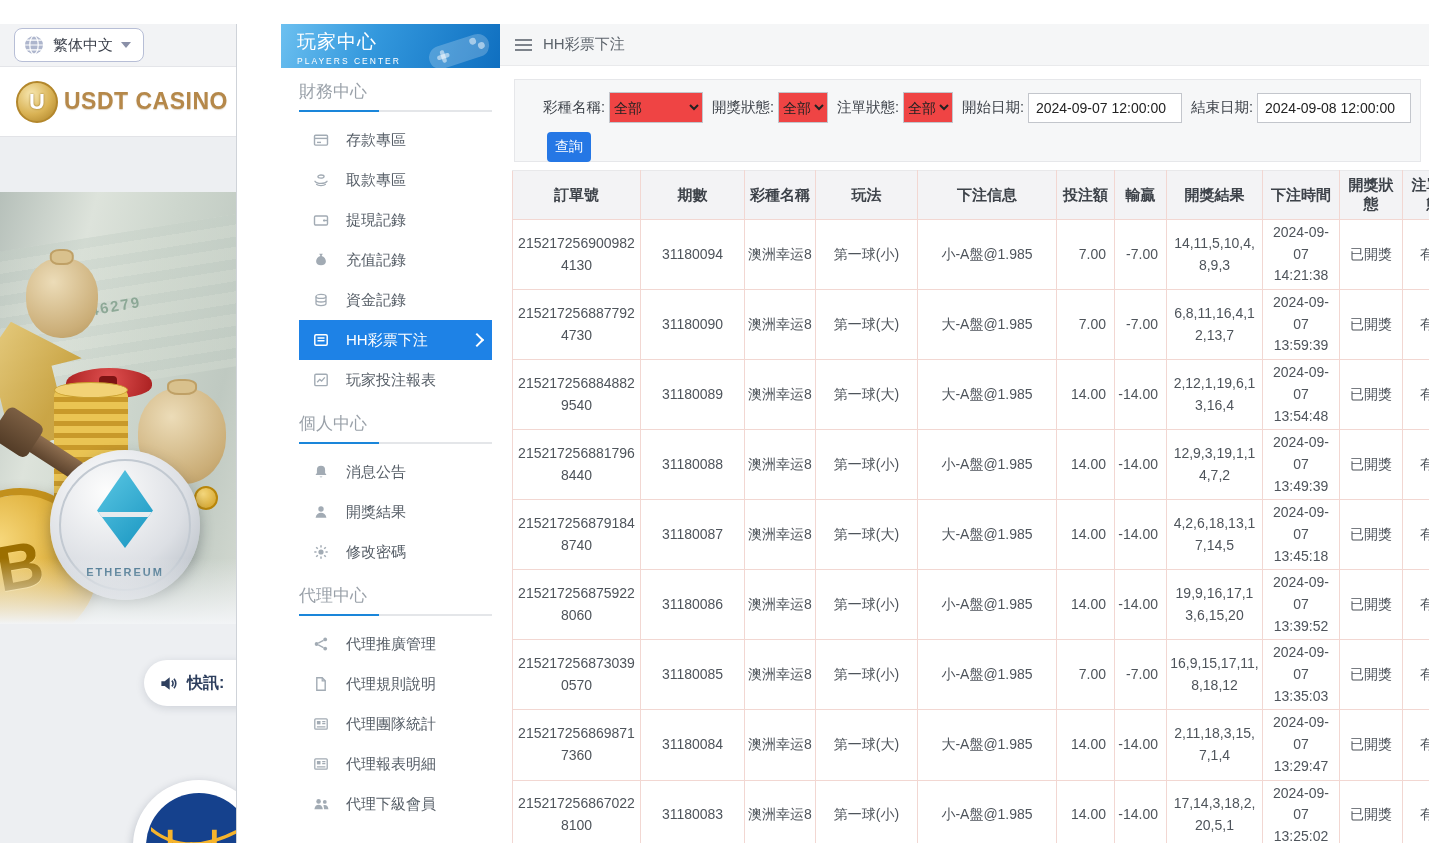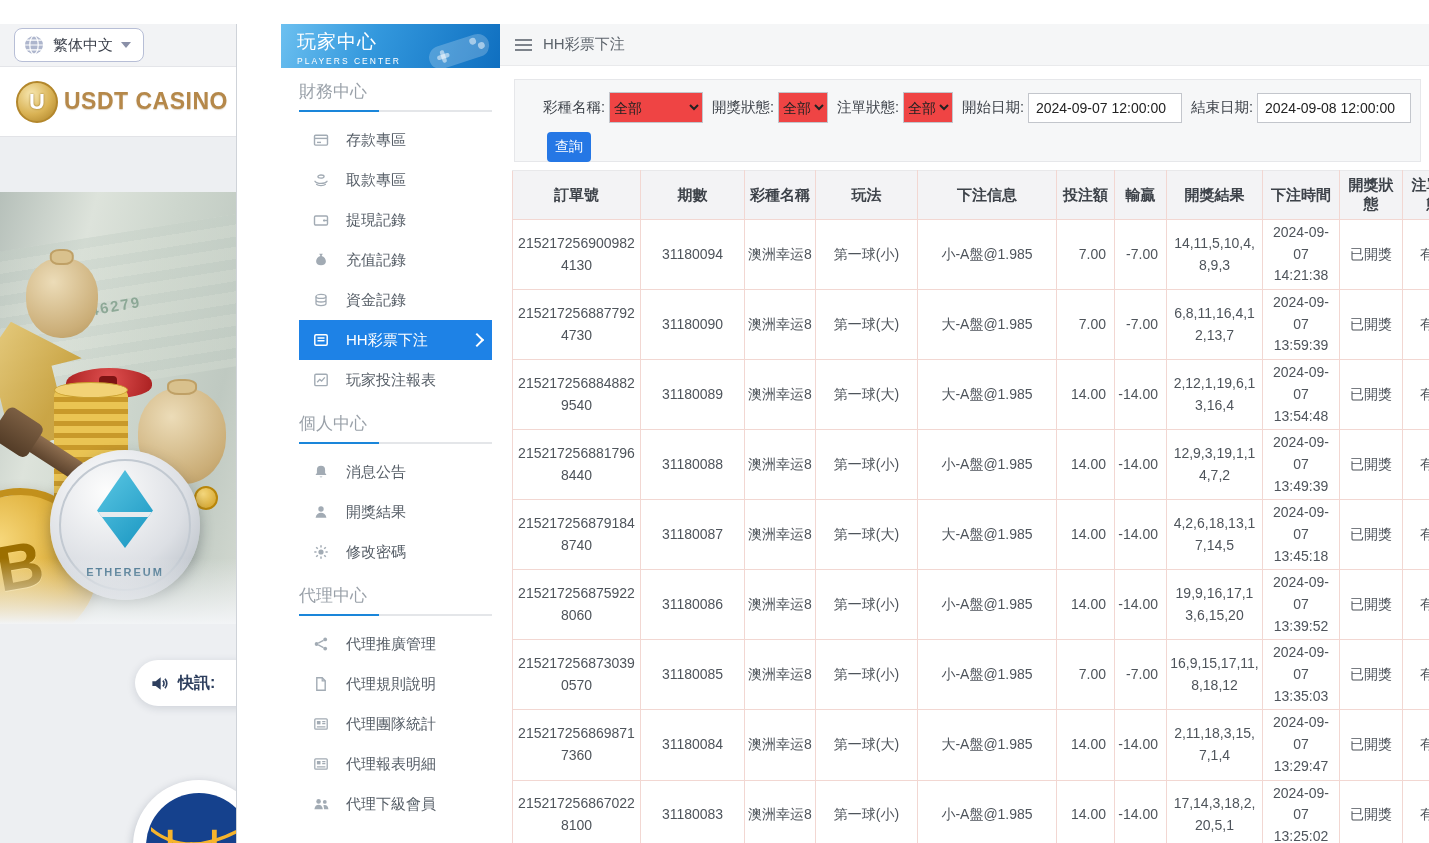--- a/index.html
+++ b/index.html
@@ -69,21 +69,21 @@
     border:2px solid #c2c9d1;}
   .eth-diamond{position:absolute;left:50%;top:20px;transform:translateX(-50%);width:56px;height:78px;
     background:linear-gradient(135deg,#5cc8e4,#1794c0);
     clip-path:polygon(50% 0,100% 52%,50% 100%,0 52%);}
   .eth-diamond::after{content:"";position:absolute;left:0;top:42px;width:56px;height:5px;background:#e7ebee;}
   .eth-label{position:absolute;left:0;right:0;bottom:22px;text-align:center;
     font-size:11px;font-weight:bold;letter-spacing:2px;color:#3e6d89;}
   .floor{position:absolute;left:0;bottom:0;width:236px;height:66px;
     background:linear-gradient(to top,#f2f4f6,rgba(242,244,246,0));}
 
-  .ticker-pill{position:absolute;left:135px;top:636px;width:140px;height:46px;border-radius:24px;
+  .ticker-pill{position:absolute;left:144px;top:636px;width:140px;height:46px;border-radius:24px;
     background:#fff;box-shadow:0 2px 8px rgba(30,40,70,.15);display:flex;align-items:center;
     gap:9px;padding-left:15px;box-sizing:border-box;}
   .ticker-pill .lbl{font-size:16px;font-weight:bold;color:#2e3f5e;}
   .team-logo{position:absolute;left:133px;top:756px;width:132px;height:132px;border-radius:50%;
     background:#fff;box-shadow:0 3px 10px rgba(20,30,60,.25);display:flex;align-items:center;justify-content:center;}
   .team-logo .disc{width:106px;height:106px;border-radius:50%;background:#15418d;overflow:hidden;
     display:flex;align-items:center;justify-content:center;}
 
   
   .sidebar{width:219px;height:843px;background:#fff;flex:none;overflow:hidden;padding-left:44px;}

